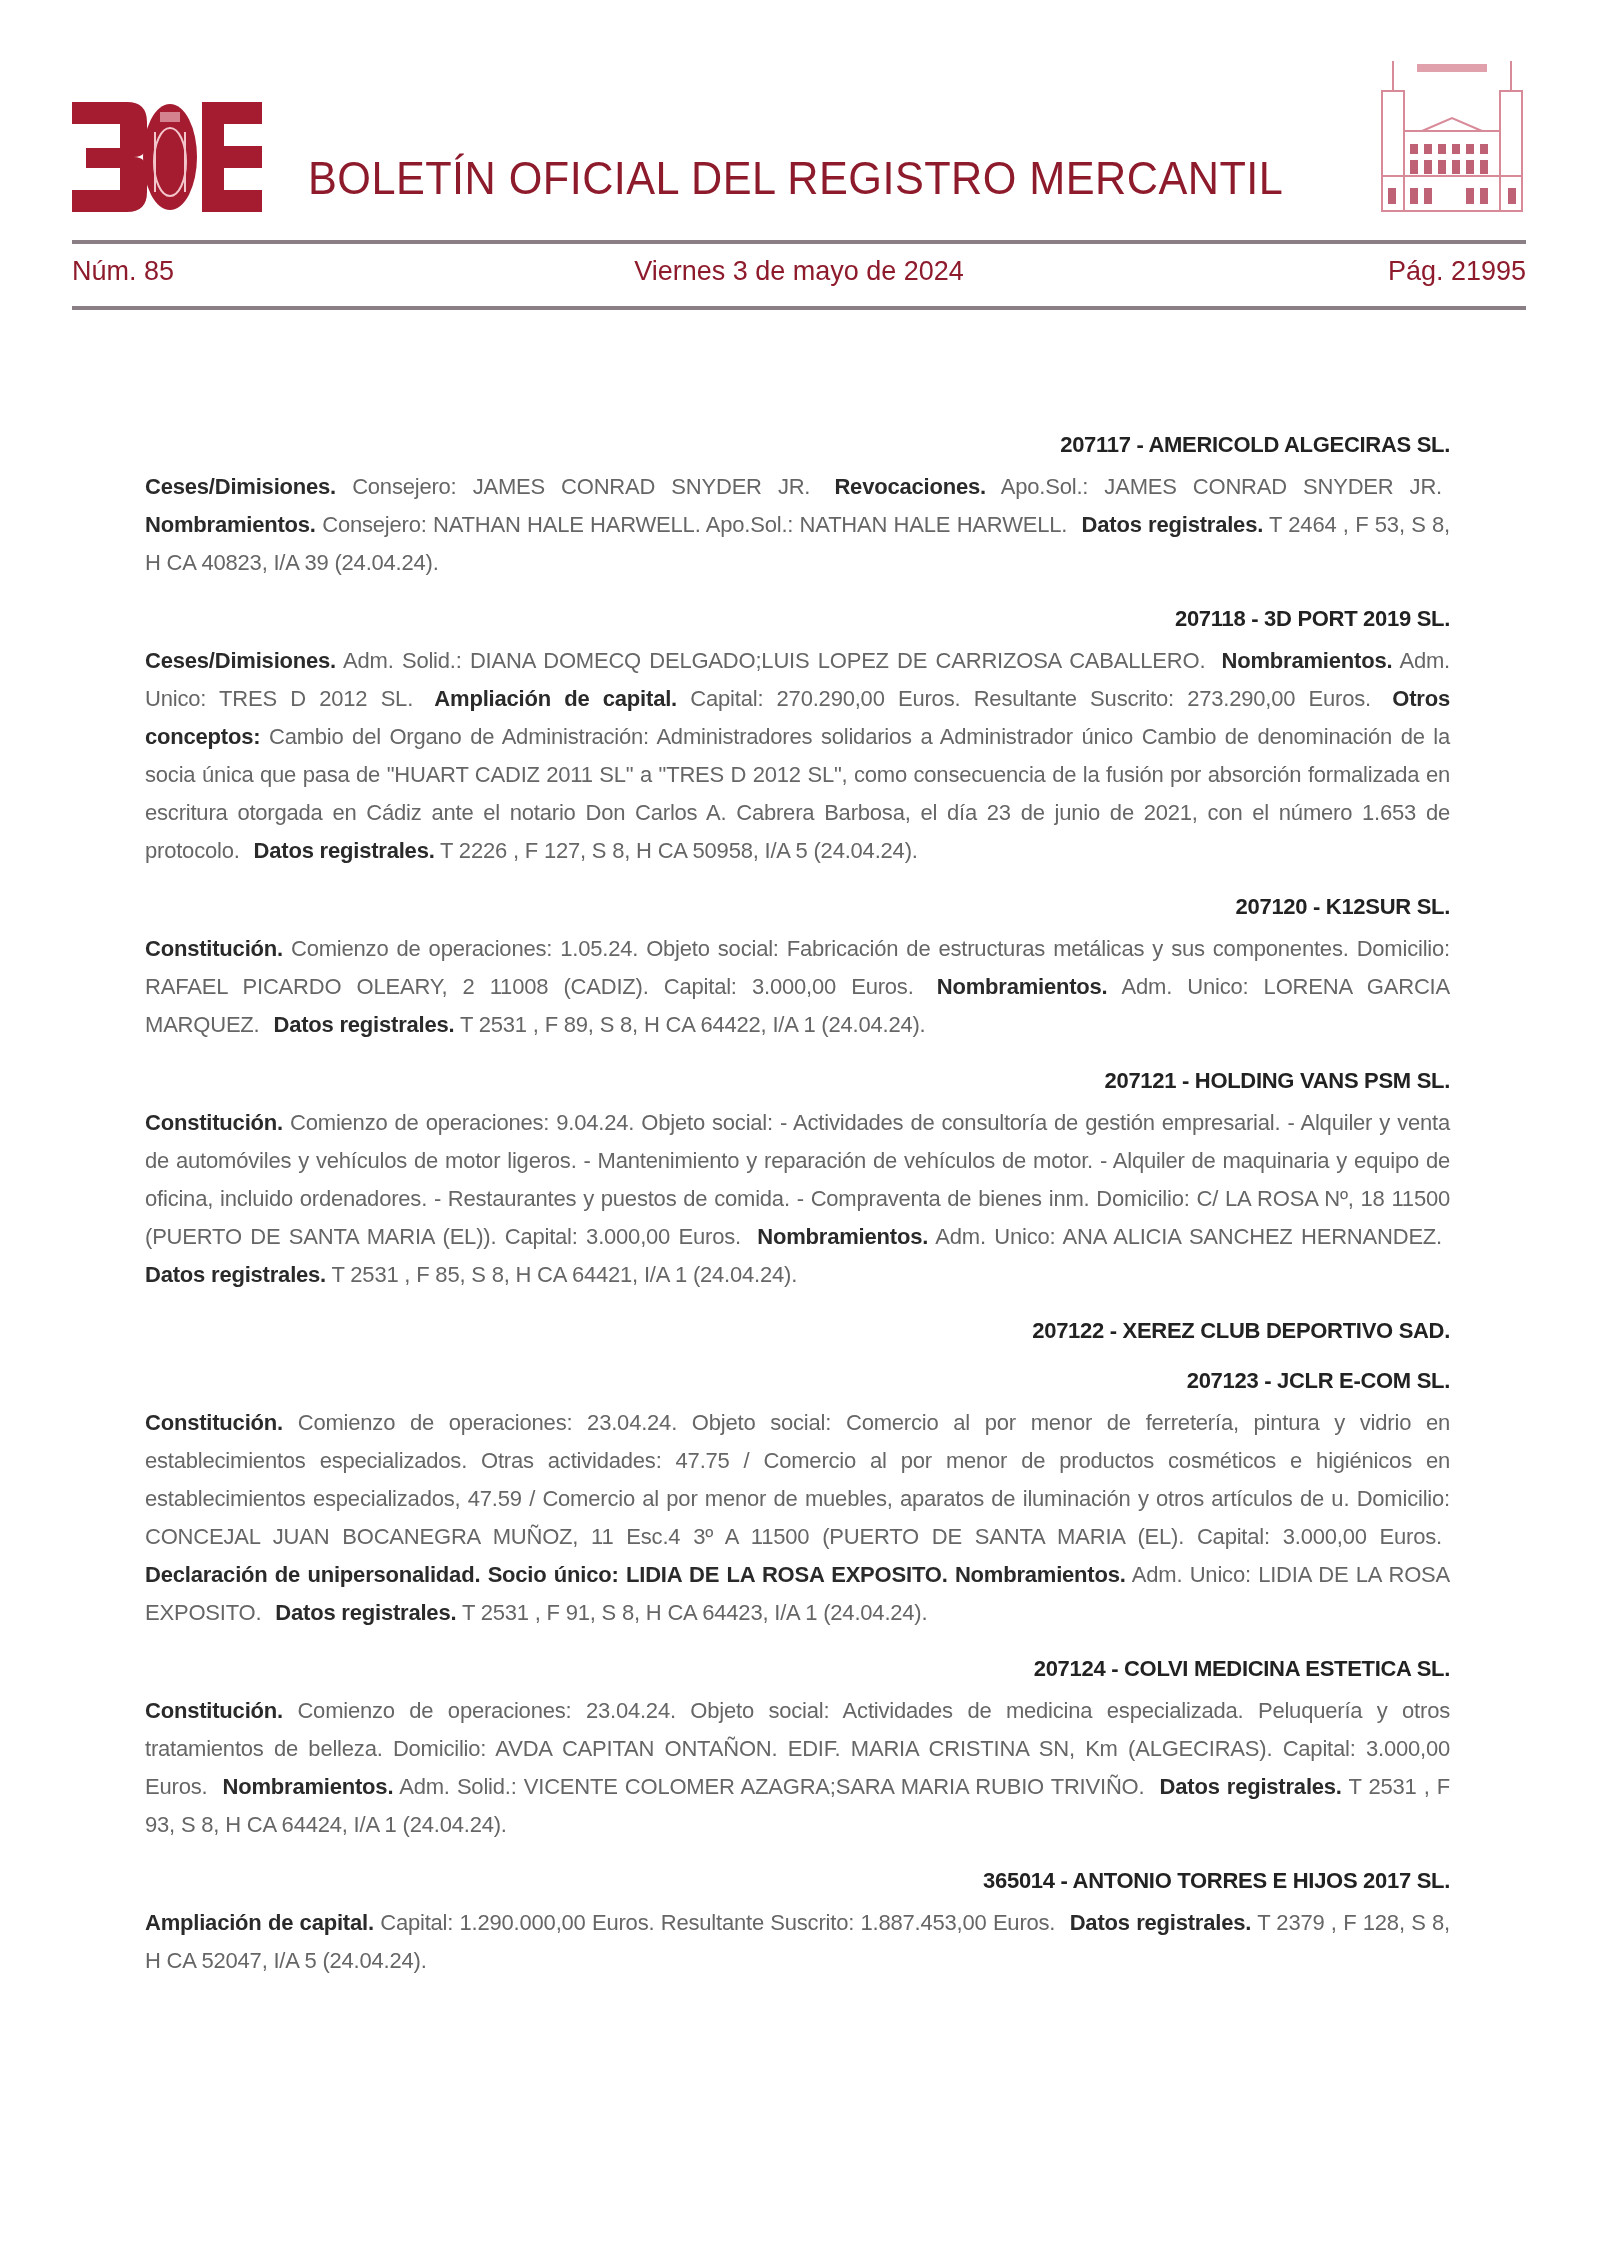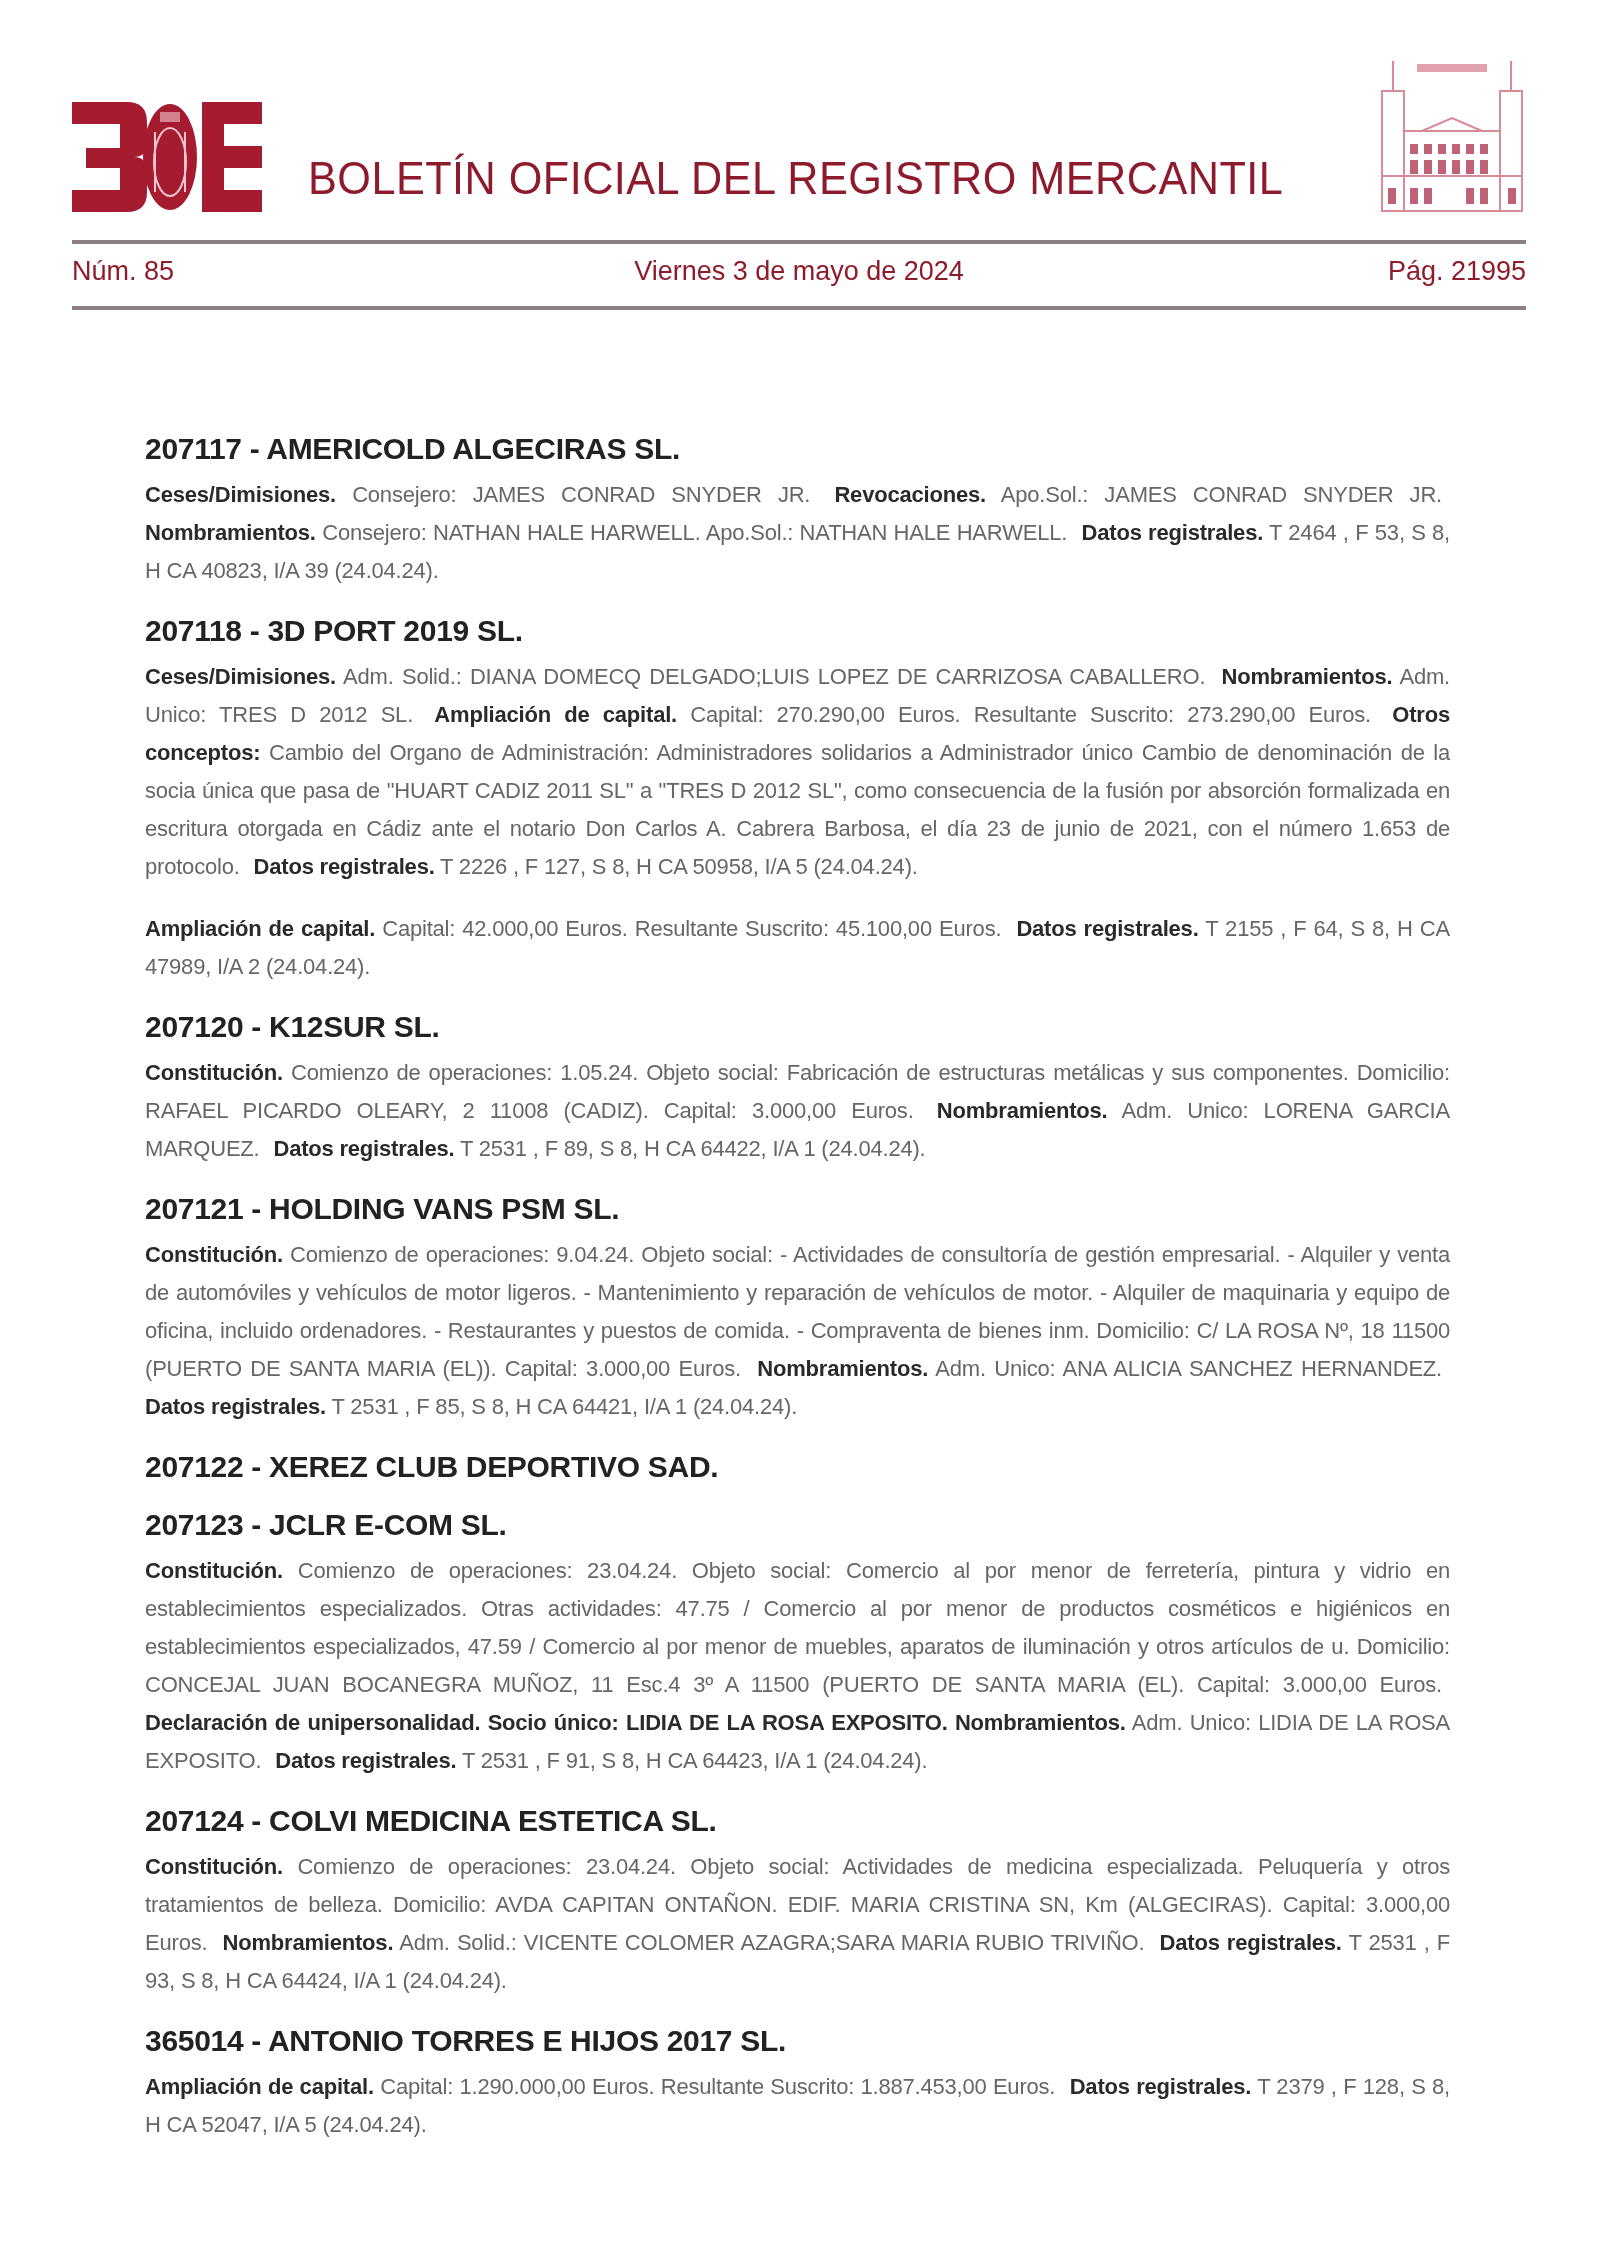--- a/index.html
+++ b/index.html
@@ -14,22 +14,22 @@
   .rule.top { top: 240px; }
   .rule.bottom { top: 306px; }
   .meta { position: absolute; top: 256px; left: 72px; width: 1454px; height: 40px;
           font-size: 27px; color: #8e1b2c; transform: scaleY(1.05); }
   .meta .left { position: absolute; left: 0; }
   .meta .center { position: absolute; left: 0; right: 0; text-align: center; }
   .meta .right { position: absolute; right: 0; }
 
   .entries { position: absolute; left: 145px; top: 432px; width: 1305px; }
   .entry { margin-bottom: 24px; }
-  .entry-title { font-size: 30px; font-weight: bold; color: #222; margin-bottom: 10px;
-                 letter-spacing: -0.3px; }
+  .entry-title { font-size: 22px; font-weight: bold; color: #222; margin-bottom: 10px;
+                 letter-spacing: -0.3px; text-align: right; }
   .entry-body { font-size: 22px; line-height: 38px; text-align: justify; color: #666;
                 letter-spacing: -0.2px; }
   .entry-body b { color: #2a2a2a; font-weight: bold; }
   .entry-body .seg { margin-right: 8px; }
 </style>
 </head>
 <body>
 
 <div class="header">
   <svg class="boe-logo" viewBox="0 0 190 110">
@@ -90,21 +90,20 @@
 <div class="entries" id="entries">
     <div class="entry">
       <div class="entry-title">207117 - AMERICOLD ALGECIRAS SL.</div>
       <div class="entry-body"><b>Ceses/Dimisiones.</b> <span class="seg">Consejero: JAMES CONRAD SNYDER JR.</span> <b>Revocaciones.</b> <span class="seg">Apo.Sol.: JAMES CONRAD SNYDER JR.</span> <b>Nombramientos.</b> <span class="seg">Consejero: NATHAN HALE HARWELL. Apo.Sol.: NATHAN HALE HARWELL.</span> <b>Datos registrales.</b> <span class="seg">T 2464 , F 53, S 8, H CA 40823, I/A 39 (24.04.24).</span> </div>
     </div>
     <div class="entry">
       <div class="entry-title">207118 - 3D PORT 2019 SL.</div>
       <div class="entry-body"><b>Ceses/Dimisiones.</b> <span class="seg">Adm. Solid.: DIANA DOMECQ DELGADO;LUIS LOPEZ DE CARRIZOSA CABALLERO.</span> <b>Nombramientos.</b> <span class="seg">Adm. Unico: TRES D 2012 SL.</span> <b>Ampliación de capital.</b> <span class="seg">Capital: 270.290,00 Euros. Resultante Suscrito: 273.290,00 Euros.</span> <b>Otros conceptos:</b> <span class="seg">Cambio del Organo de Administración: Administradores solidarios a Administrador único Cambio de denominación de la socia única que pasa de "HUART CADIZ 2011 SL" a "TRES D 2012 SL", como consecuencia de la fusión por absorción formalizada en escritura otorgada en Cádiz ante el notario Don Carlos A. Cabrera Barbosa, el día 23 de junio de 2021, con el número 1.653 de protocolo.</span> <b>Datos registrales.</b> <span class="seg">T 2226 , F 127, S 8, H CA 50958, I/A 5 (24.04.24).</span> </div>
     </div>
     <div class="entry">
-      <div class="entry-body"><b>Ampliación de capital.</b> <span class="seg">Capital: 42.000,00 Euros. Resultante Suscrito: 45.100,00 Euros.</span> <b>Datos registrales.</b> <span class="seg">T 2155 , F 64, S 8, H CA 47989, I/A 2 (24.04.24).</span> </div>
     </div>
     <div class="entry">
       <div class="entry-title">207120 - K12SUR SL.</div>
       <div class="entry-body"><b>Constitución.</b> <span class="seg">Comienzo de operaciones: 1.05.24. Objeto social: Fabricación de estructuras metálicas y sus componentes. Domicilio: RAFAEL PICARDO OLEARY, 2 11008 (CADIZ). Capital: 3.000,00 Euros.</span> <b>Nombramientos.</b> <span class="seg">Adm. Unico: LORENA GARCIA MARQUEZ.</span> <b>Datos registrales.</b> <span class="seg">T 2531 , F 89, S 8, H CA 64422, I/A 1 (24.04.24).</span> </div>
     </div>
     <div class="entry">
       <div class="entry-title">207121 - HOLDING VANS PSM SL.</div>
       <div class="entry-body"><b>Constitución.</b> <span class="seg">Comienzo de operaciones: 9.04.24. Objeto social: - Actividades de consultoría de gestión empresarial. - Alquiler y venta de automóviles y vehículos de motor ligeros. - Mantenimiento y reparación de vehículos de motor. - Alquiler de maquinaria y equipo de oficina, incluido ordenadores. - Restaurantes y puestos de comida. - Compraventa de bienes inm. Domicilio: C/ LA ROSA Nº, 18 11500 (PUERTO DE SANTA MARIA (EL)). Capital: 3.000,00 Euros.</span> <b>Nombramientos.</b> <span class="seg">Adm. Unico: ANA ALICIA SANCHEZ HERNANDEZ.</span> <b>Datos registrales.</b> <span class="seg">T 2531 , F 85, S 8, H CA 64421, I/A 1 (24.04.24).</span> </div>
     </div>
     <div class="entry">

